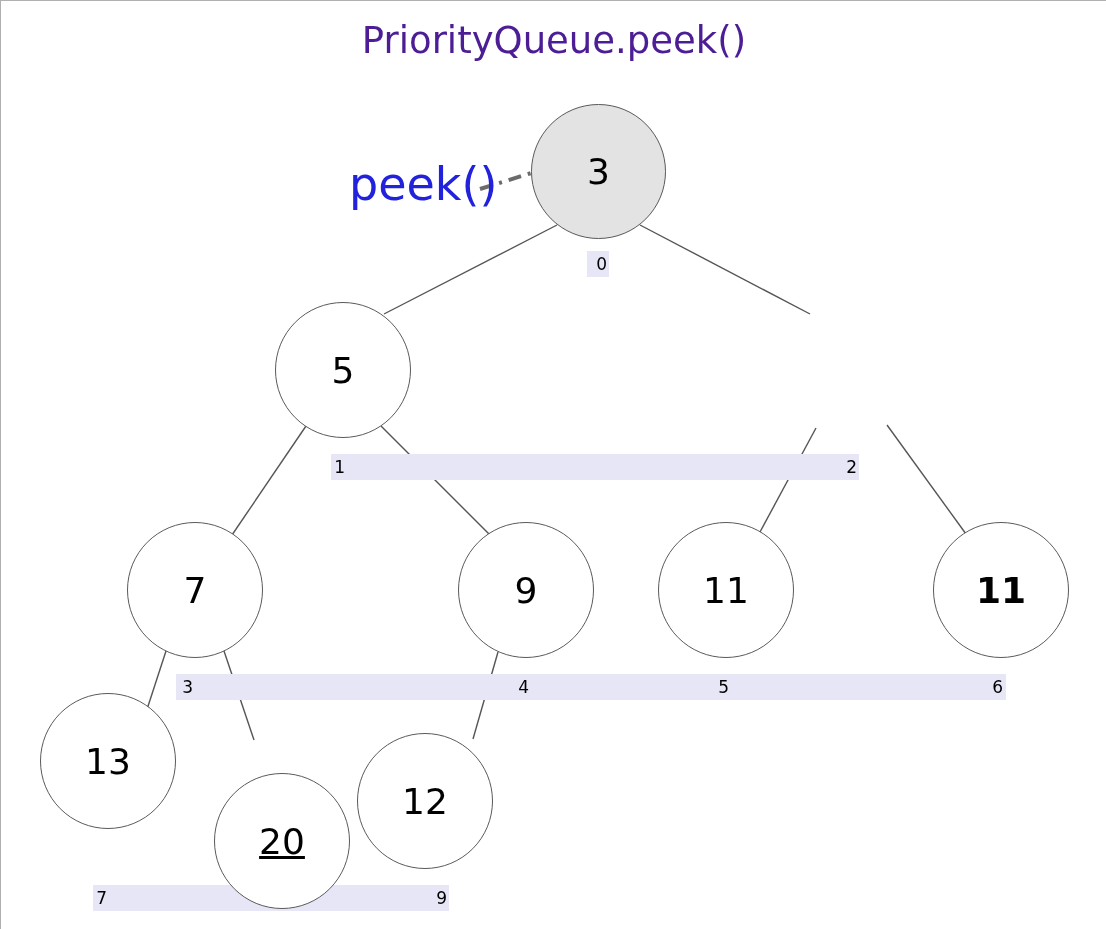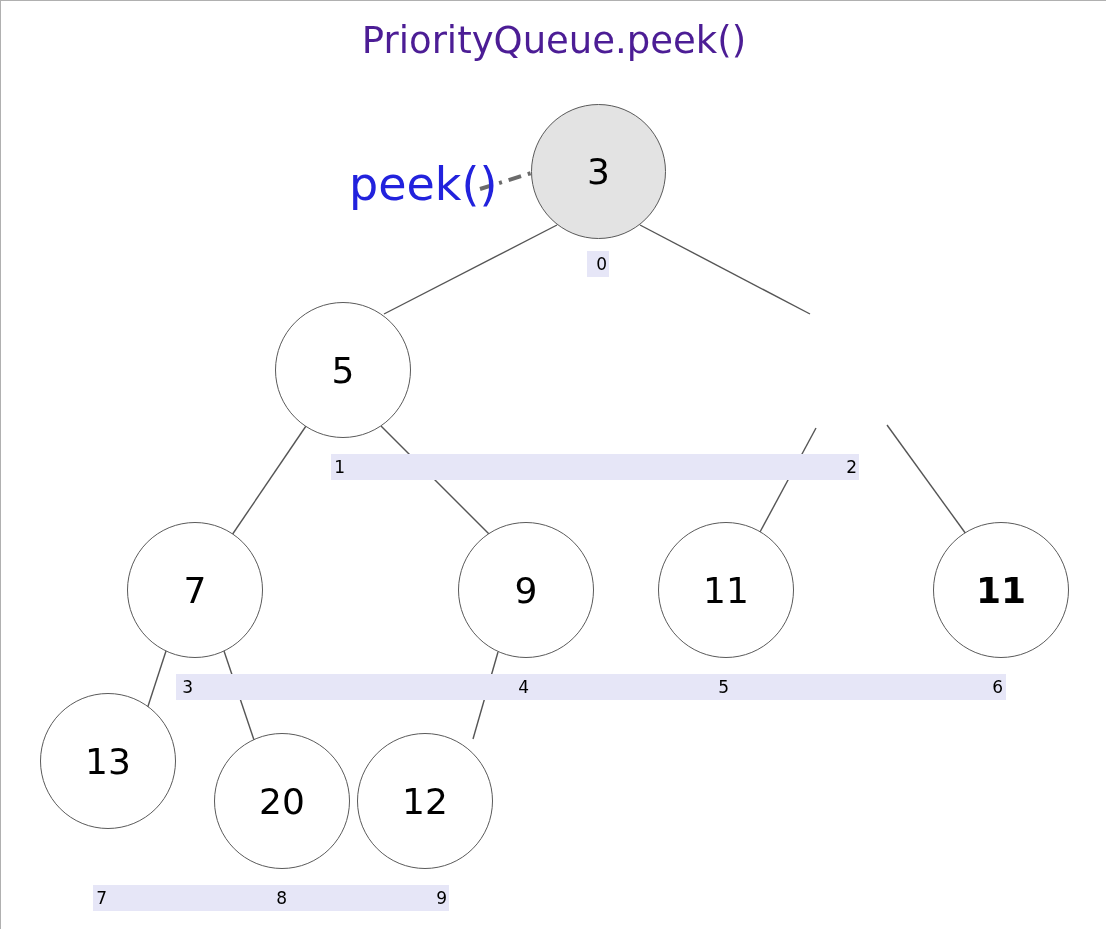--- a/index.html
+++ b/index.html
@@ -140,20 +140,20 @@
   <div class="node" style="left:657px; top:521px; width:136px; height:136px;">
     <span>11</span>
   </div>
   <div class="node" style="left:932px; top:521px; width:136px; height:136px;font-weight:bold;">
     <span>11</span>
   </div>
 
   <div class="node" style="left:39px; top:692px; width:136px; height:136px;">
     <span>13</span>
   </div>
-  <div class="node" style="left:213px; top:732px; width:136px; height:136px;">
+  <div class="node" style="left:213px; top:772px; width:136px; height:136px;text-decoration:underline;">
     <span>20</span>
   </div>
   <div class="node" style="left:356px; top:732px; width:136px; height:136px;">
     <span>12</span>
   </div>
 
 </div>
 
 </body></html>

